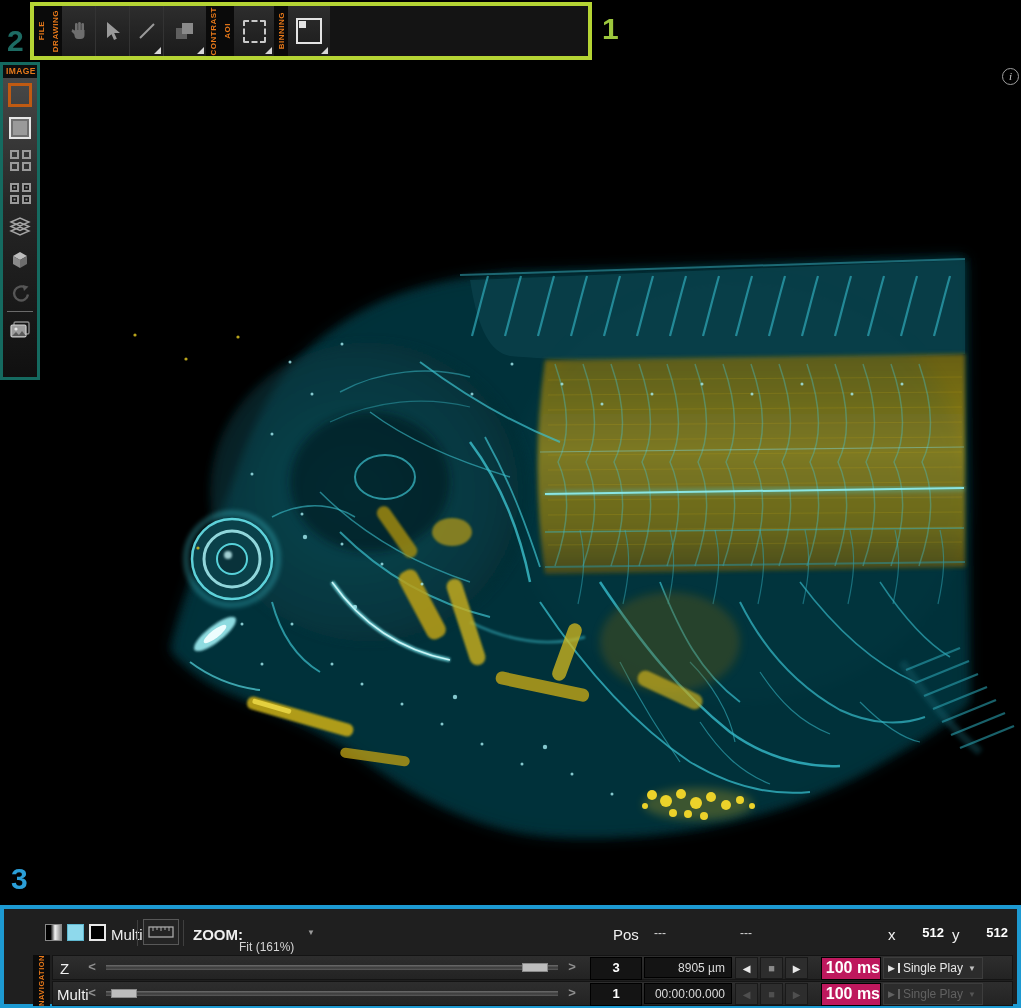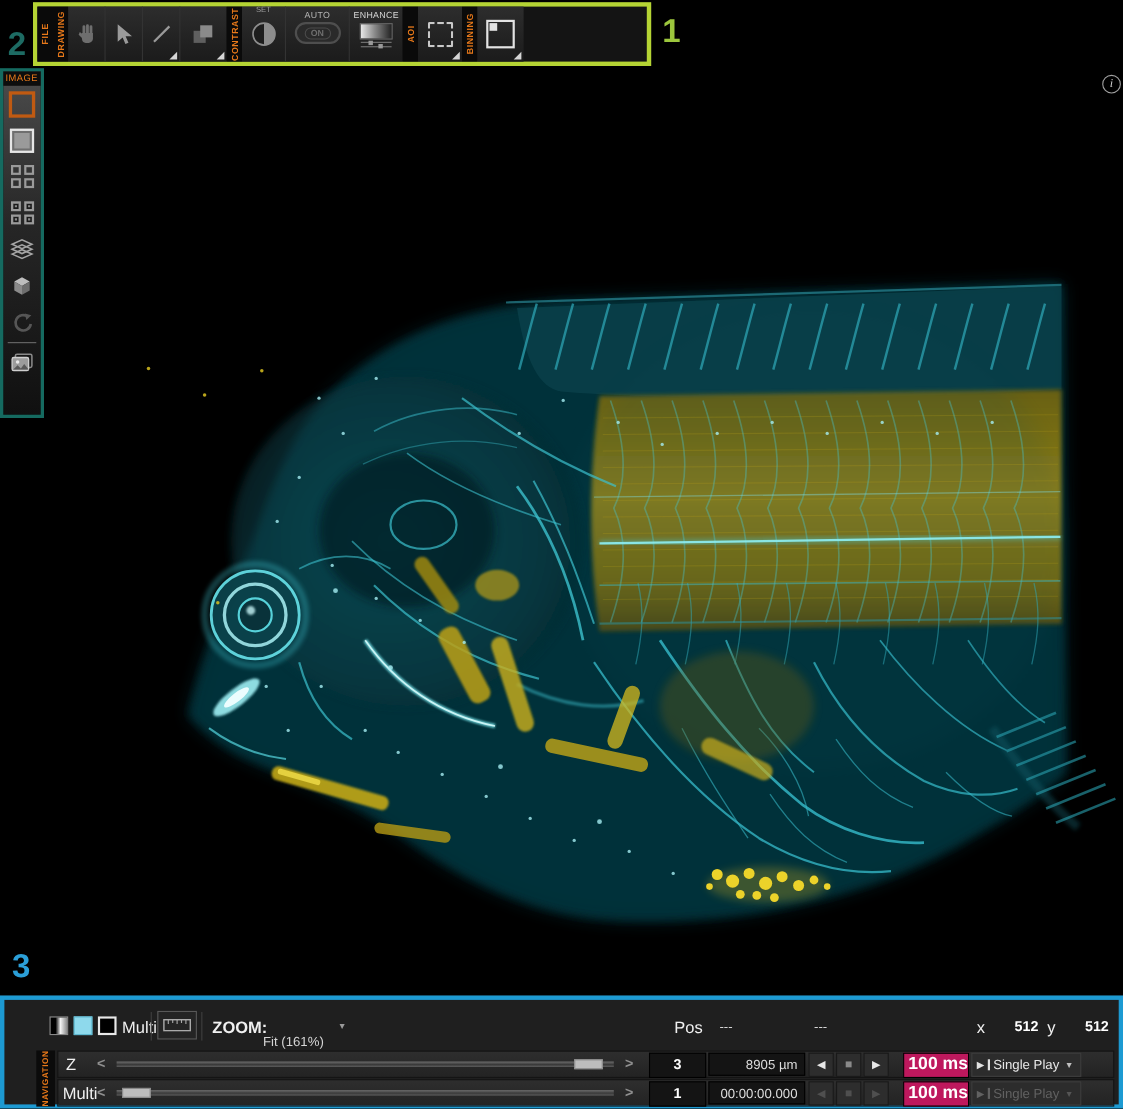--- a/index.html
+++ b/index.html
@@ -36,22 +36,22 @@
   .enh-slider i.l2{top:4px;} .enh-slider b{position:absolute;width:4px;height:4px;background:#999;top:-1px;left:7px;}
   .enh-slider b.k2{top:2px;left:16px;}
   .aoi-box{width:19px;height:19px;border:2px dashed #c9c9c9;border-radius:2px;}
   .bin-box{position:relative;width:22px;height:22px;border:2px solid #e3e3e3;}
   .bin-box i{position:absolute;left:1px;top:1px;width:7px;height:7px;background:#e3e3e3;}
   .set-label{position:absolute;top:0;left:0;right:0;text-align:center;font-size:7px;color:#9a9a9a;}
 
   
   #sidebar{position:absolute;left:0;top:62px;width:40px;height:318px;box-sizing:border-box;
     border:3px solid #156a60;background:linear-gradient(180deg,#4c4c4c,#262626 45%,#101010);}
-  #sidebar .hdr{height:13px;background:#0d0d0d;color:#e8791a;font-size:8.5px;font-weight:normal;
-    padding-left:2px;line-height:13px;letter-spacing:.4px;}
+  #sidebar .hdr{height:13px;background:#0d0d0d;color:#e8791a;font-size:8.5px;font-weight:bold;
+    padding-left:2px;line-height:13px;letter-spacing:.4px;text-align:center;}
   .side-icon{width:34px;height:33px;display:flex;align-items:center;justify-content:center;margin:0 auto;}
   .sq-orange{width:18px;height:18px;border:3px solid #c05a12;}
   .sq-white{width:18px;height:18px;border:2px solid #e6e6e6;background:#9a9a9a;box-shadow:inset 0 0 0 2px #6f6f6f;}
   .grid4{display:grid;grid-template-columns:9px 9px;grid-template-rows:9px 9px;gap:3px;}
   .grid4 i{border:2px solid #9a9a9a;box-sizing:border-box;}
   .grid4.small i{border-width:2px;box-shadow:inset 0 0 0 1.5px #1a1a1a, inset 0 0 0 3px #8a8a8a;}
   .side-sep{width:26px;border-top:1px solid #6a6a6a;margin:2px auto;}
 
   
   #viewer{position:absolute;left:40px;top:62px;width:981px;height:843px;background:#000;}
@@ -137,45 +137,20 @@
       <div class="tbtn" style="width:42px">
         <svg width="24" height="22" viewBox="0 0 24 22">
           <rect x="3" y="8" width="11" height="11" fill="#5f5f5f"></rect>
           <rect x="9" y="3" width="11" height="11" fill="#8a8a8a"></rect>
         </svg>
         <i class="corner"></i>
       </div>
     </div>
     <div class="vstrip">
       <span class="vtext">CONTRAST</span>
-    </div>
-    <div class="tgroup">
-      <div class="tbtn" style="width:40px">
-        <span class="set-label">SET</span>
-        <svg width="24" height="24" viewBox="0 0 24 24">
-          <circle cx="12" cy="12" r="10" fill="#1d1d1d" stroke="#8d8d8d" stroke-width="1.5"></circle>
-          <path d="M12,2 a10,10 0 010,20 z" fill="#8d8d8d"></path>
-        </svg>
-      </div>
-      <div class="tbtn" style="width:58px;flex-direction:column;padding-top:3px;justify-content:flex-start">
-        <span class="minilabel">AUTO</span>
-        <span class="toggle-pill">
-          <span>ON</span>
-        </span>
-      </div>
-      <div class="tbtn" style="width:48px;flex-direction:column;padding-top:3px;justify-content:flex-start">
-        <span class="minilabel" style="color:#d9d9d9">ENHANCE</span>
-        <span class="enh-icon"></span>
-        <span class="enh-slider">
-            <i></i>
-            <i class="l2"></i>
-            <b></b>
-            <b class="k2"></b>
-          </span>
-      </div>
     </div>
     <div class="vstrip">
       <span class="vtext">AOI</span>
     </div>
     <div class="tgroup">
       <div class="tbtn" style="width:40px">
         <span class="aoi-box"></span>
         <i class="corner"></i>
       </div>
     </div>

